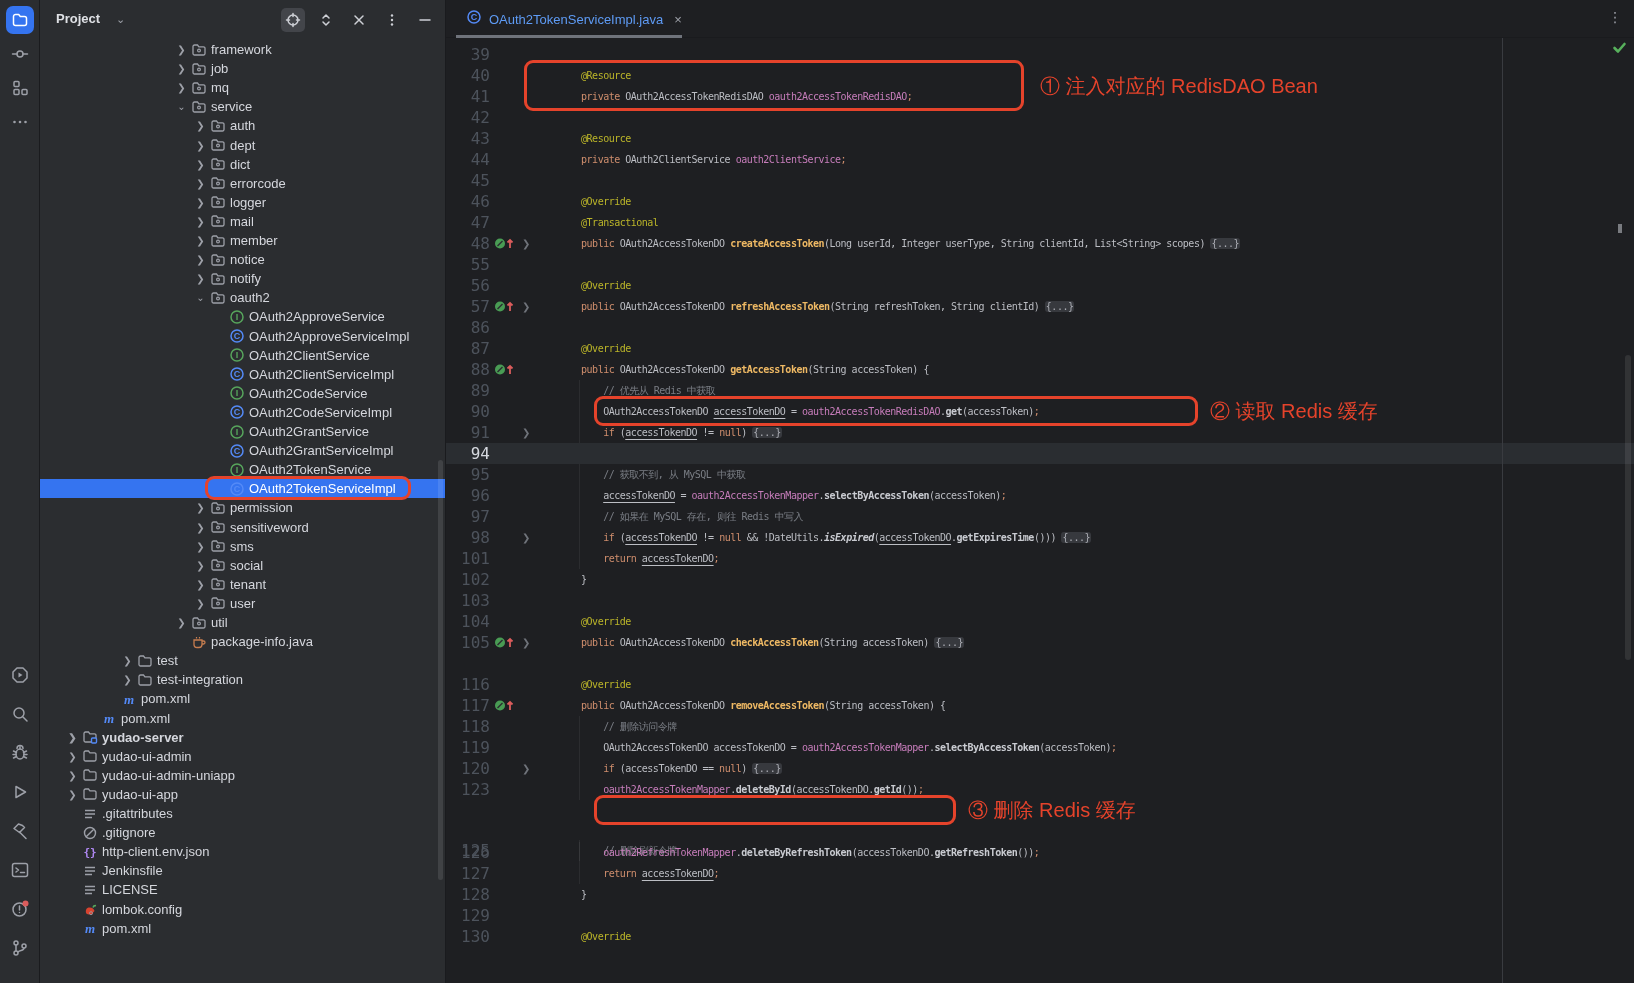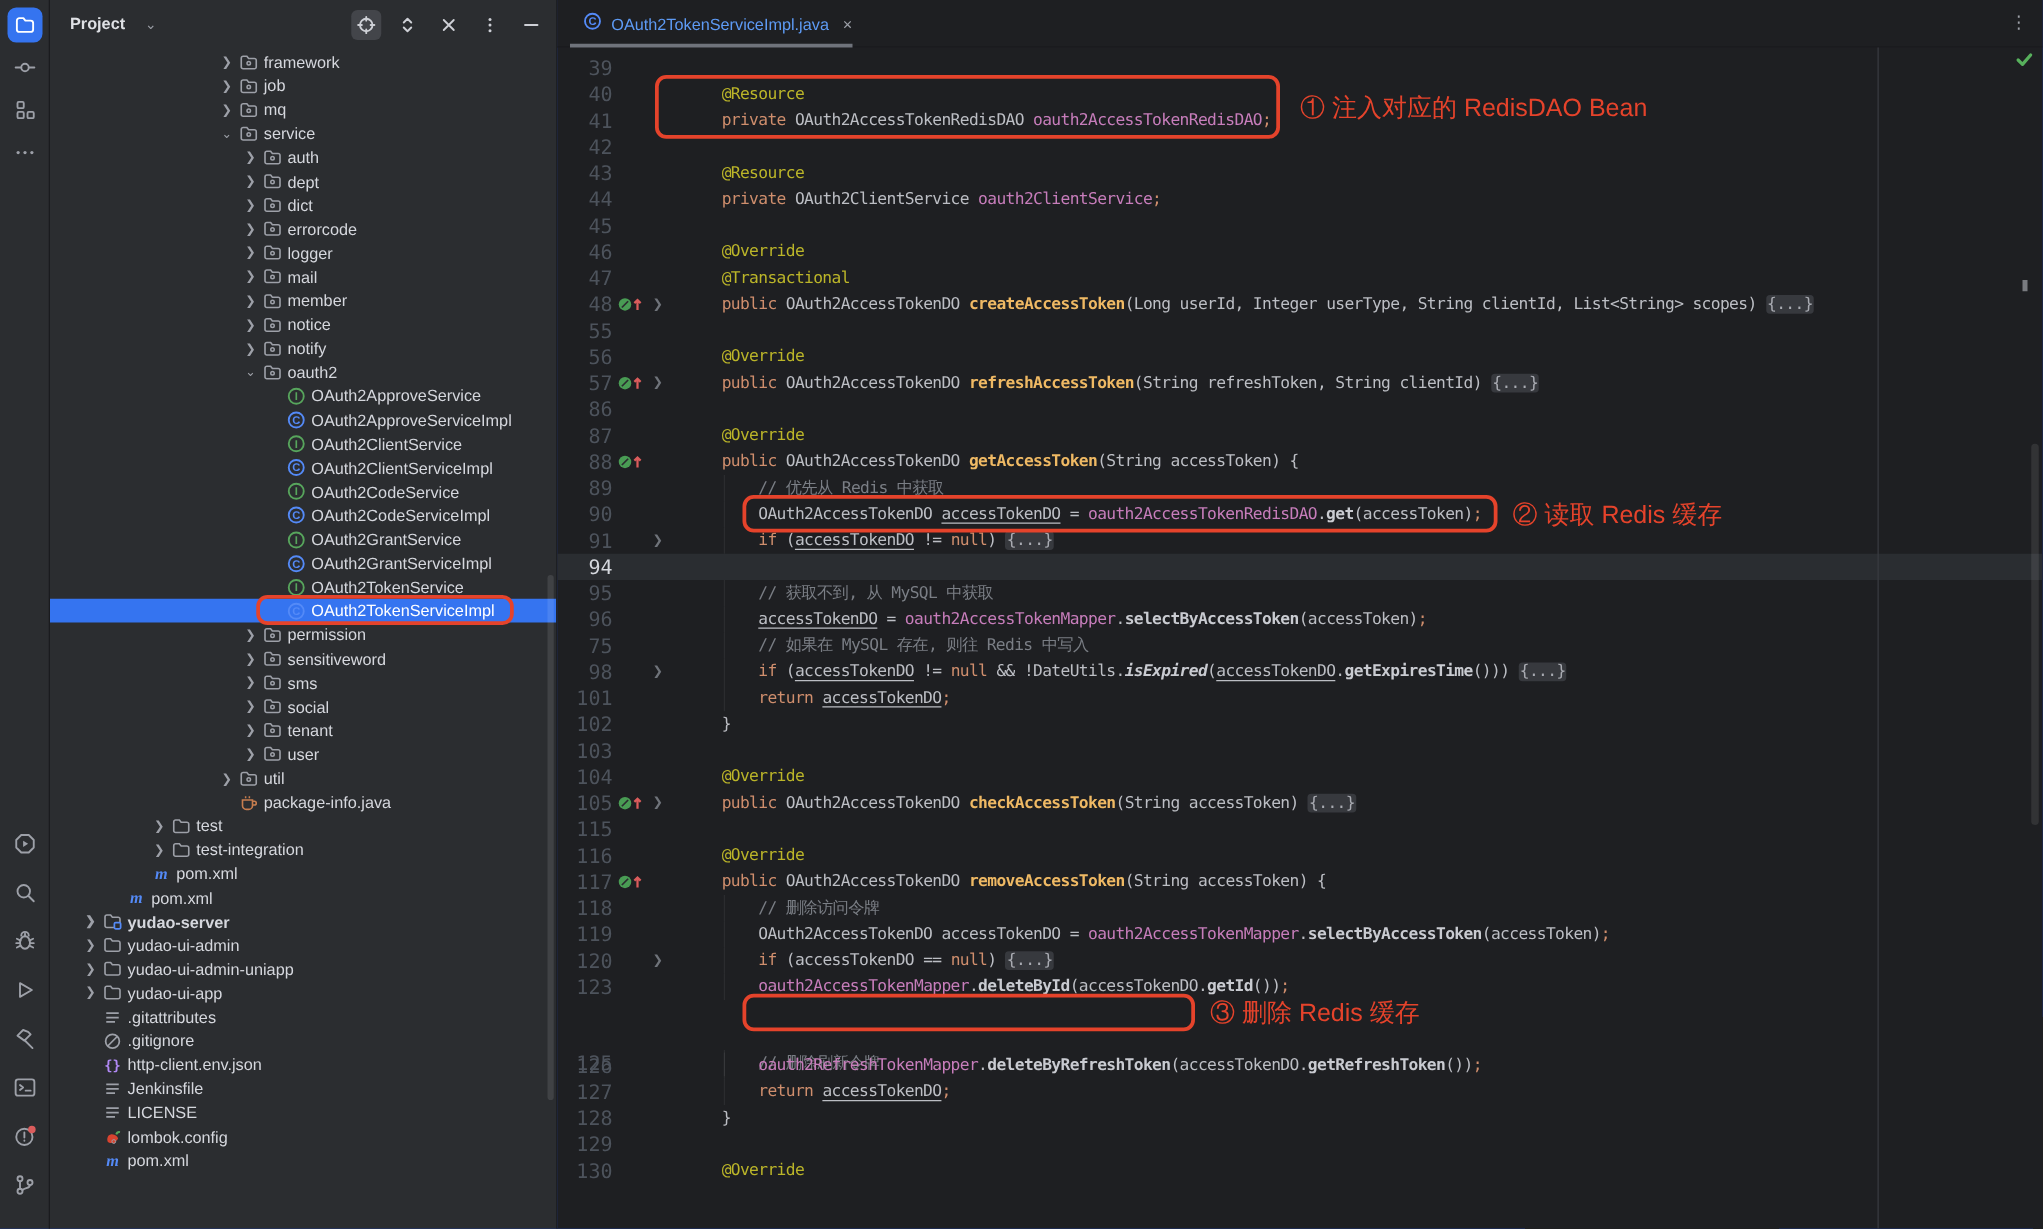--- a/index.html
+++ b/index.html
@@ -56,22 +56,22 @@
 
   #code-area { position:absolute; left:0; top:38px; width:100%; height:945px; }
   .code-row { position:absolute; left:0; width:100%; height:21px; }
   .code-row.cur { background:#2a2d31; }
   .ln { position:absolute; left:0; top:0; width:44px; height:21px; text-align:right;
     font-family:"DejaVu Sans Mono", monospace; font-size:16px; line-height:21px; color:#4d535c; }
   .code-row.cur .ln { color:#d5d8de; }
   .g-ovr { position:absolute; left:48px; top:3px; width:22px; height:15px; }
   .g-fold { position:absolute; left:76px; top:0; height:21px; line-height:21px; color:#6f737a;
     font-size:10px; cursor:pointer; }
-  .code-text { position:absolute; left:102px; top:0; height:21px; line-height:21px;
-    font-family:"DejaVu Sans Mono", monospace; font-size:13px; letter-spacing:-0.5px;
+  .code-text { position:absolute; left:113px; top:0; height:21px; line-height:21px;
+    font-family:"DejaVu Sans Mono", monospace; font-size:10px; letter-spacing:-0.5px;
     white-space:pre; color:#bcbec4; }
   .sg-kw   { color:#cf8e6d; }
   .sg-ann  { color:#bbb529; }
   .sg-md   { color:#efb964; font-weight:700; }
   .sg-fld  { color:#c77dbb; }
   .sg-lu   { color:#bcbec4; text-decoration:underline; text-underline-offset:3px; }
   .sg-call { color:#c9cbd1; font-weight:700; }
   .sg-it   { color:#c9cbd1; font-style:italic; font-weight:700; }
   .sg-cmt  { color:#7a7e85; }
   .sg-semi { color:#cf8e6d; }
@@ -803,21 +803,21 @@
           <span class="ln">95</span>
           <span class="ind-guide"></span>
           <span class="code-text"><span class="sg-cmt">        // 获取不到, 从 MySQL 中获取</span></span>
         </div>
         <div class="code-row" style="top: 447px;">
           <span class="ln">96</span>
           <span class="ind-guide"></span>
           <span class="code-text"><span class="sg-t">        </span><span class="sg-lu">accessTokenDO</span><span class="sg-t"> = </span><span class="sg-fld">oauth2AccessTokenMapper</span><span class="sg-t">.</span><span class="sg-call">selectByAccessToken</span><span class="sg-t">(accessToken)</span><span class="sg-semi">;</span></span>
         </div>
         <div class="code-row" style="top: 468px;">
-          <span class="ln">75</span>
+          <span class="ln">97</span>
           <span class="ind-guide"></span>
           <span class="code-text"><span class="sg-cmt">        // 如果在 MySQL 存在, 则往 Redis 中写入</span></span>
         </div>
         <div class="code-row" style="top: 489px;">
           <span class="ln">98</span>
           <span class="g-fold">❯</span>
           <span class="ind-guide"></span>
           <span class="code-text"><span class="sg-kw">        if</span><span class="sg-t"> (</span><span class="sg-lu">accessTokenDO</span><span class="sg-t"> != </span><span class="sg-kw">null</span><span class="sg-t"> &amp;&amp; !DateUtils.</span><span class="sg-it">isExpired</span><span class="sg-t">(</span><span class="sg-lu">accessTokenDO</span><span class="sg-t">.</span><span class="sg-call">getExpiresTime</span><span class="sg-t">())) </span><span class="sg-fold">{...}</span></span>
         </div>
         <div class="code-row" style="top: 510px;">
@@ -839,24 +839,20 @@
         </div>
         <div class="code-row" style="top: 594px;">
           <span class="ln">105</span>
           <span class="g-ovr"><svg width="22" height="15" viewBox="0 0 22 15" fill="none">
               <circle cx="6" cy="7.5" r="5" fill="#499c54"></circle>
               <path d="M3.5 10 L8.5 5" stroke="#2b2d30" stroke-width="1.4"></path>
               <path d="M16 12 V4 M13.5 6.5 L16 4 L18.5 6.5" stroke="#db5c5c" stroke-width="1.8" fill="none"></path>
             </svg></span>
           <span class="g-fold">❯</span>
           <span class="code-text"><span class="sg-kw">    public</span><span class="sg-t"> OAuth2AccessTokenDO </span><span class="sg-md">checkAccessToken</span><span class="sg-t">(String accessToken) </span><span class="sg-fold">{...}</span></span>
-        </div>
-        <div class="code-row" style="top: 615px;">
-          <span class="ln">115</span>
-          <span class="code-text"></span>
         </div>
         <div class="code-row" style="top: 636px;">
           <span class="ln">116</span>
           <span class="code-text"><span class="sg-ann">    @Override</span></span>
         </div>
         <div class="code-row" style="top: 657px;">
           <span class="ln">117</span>
           <span class="g-ovr"><svg width="22" height="15" viewBox="0 0 22 15" fill="none">
               <circle cx="6" cy="7.5" r="5" fill="#499c54"></circle>
               <path d="M3.5 10 L8.5 5" stroke="#2b2d30" stroke-width="1.4"></path>

